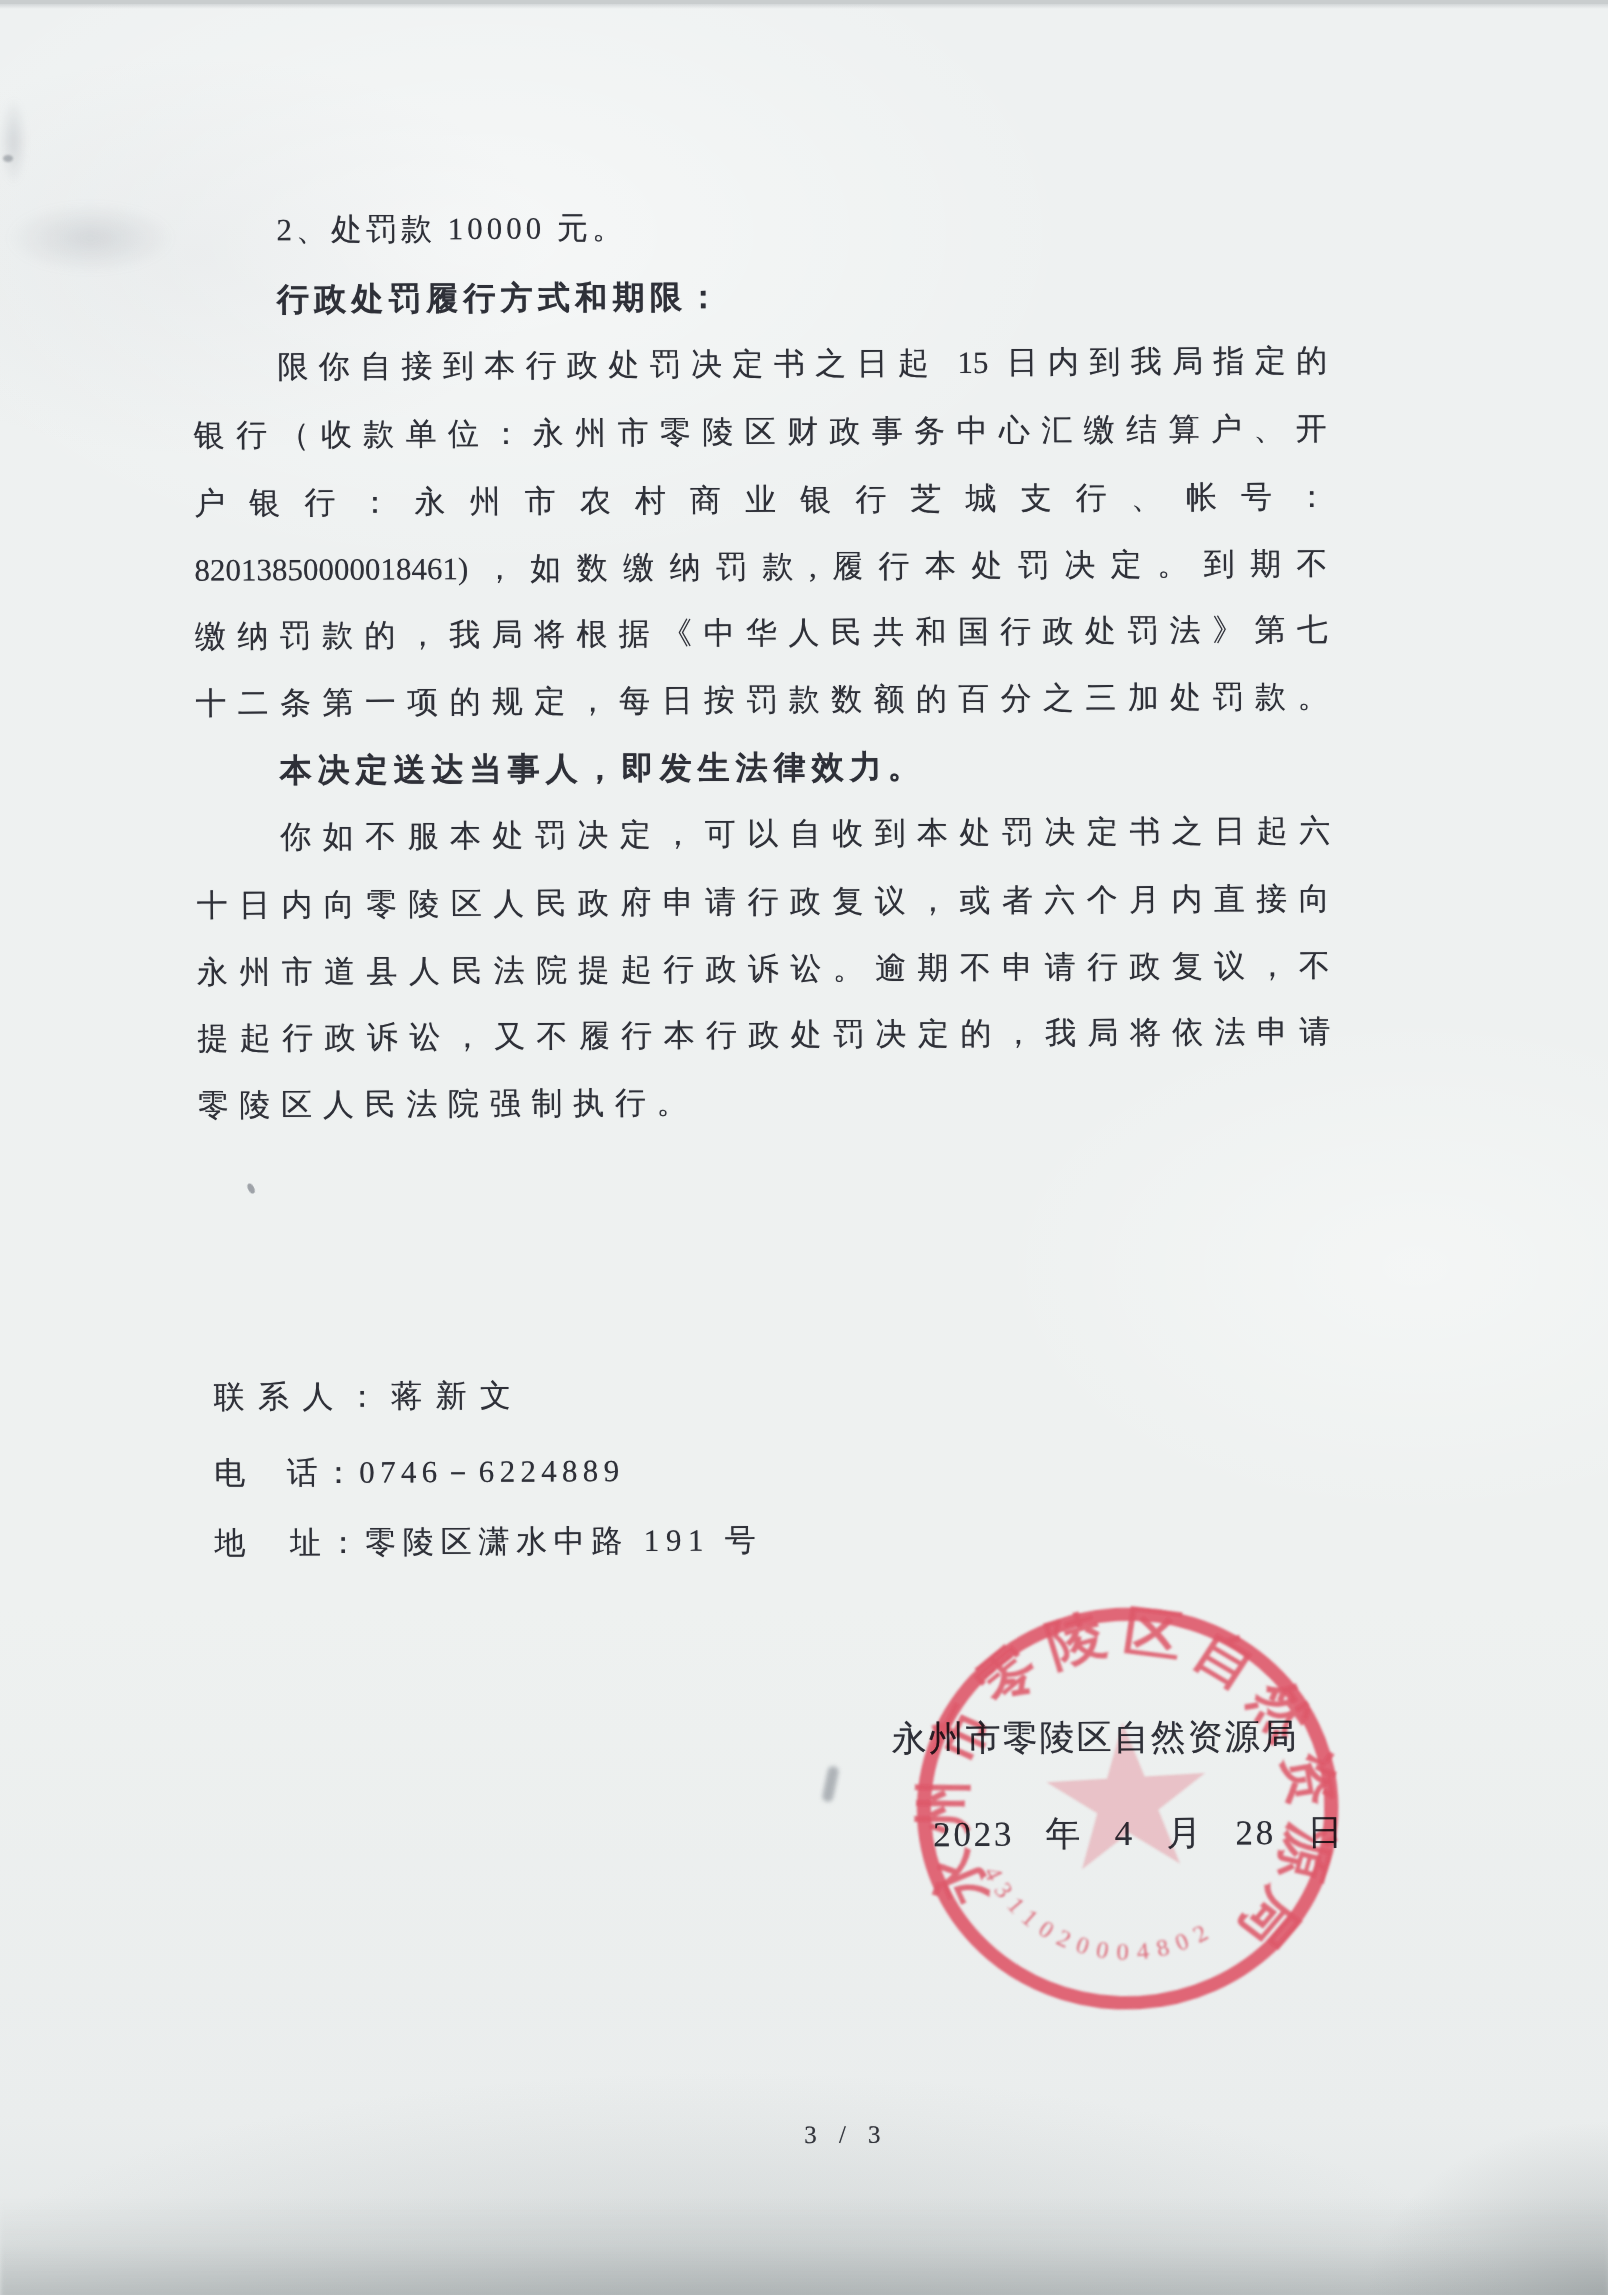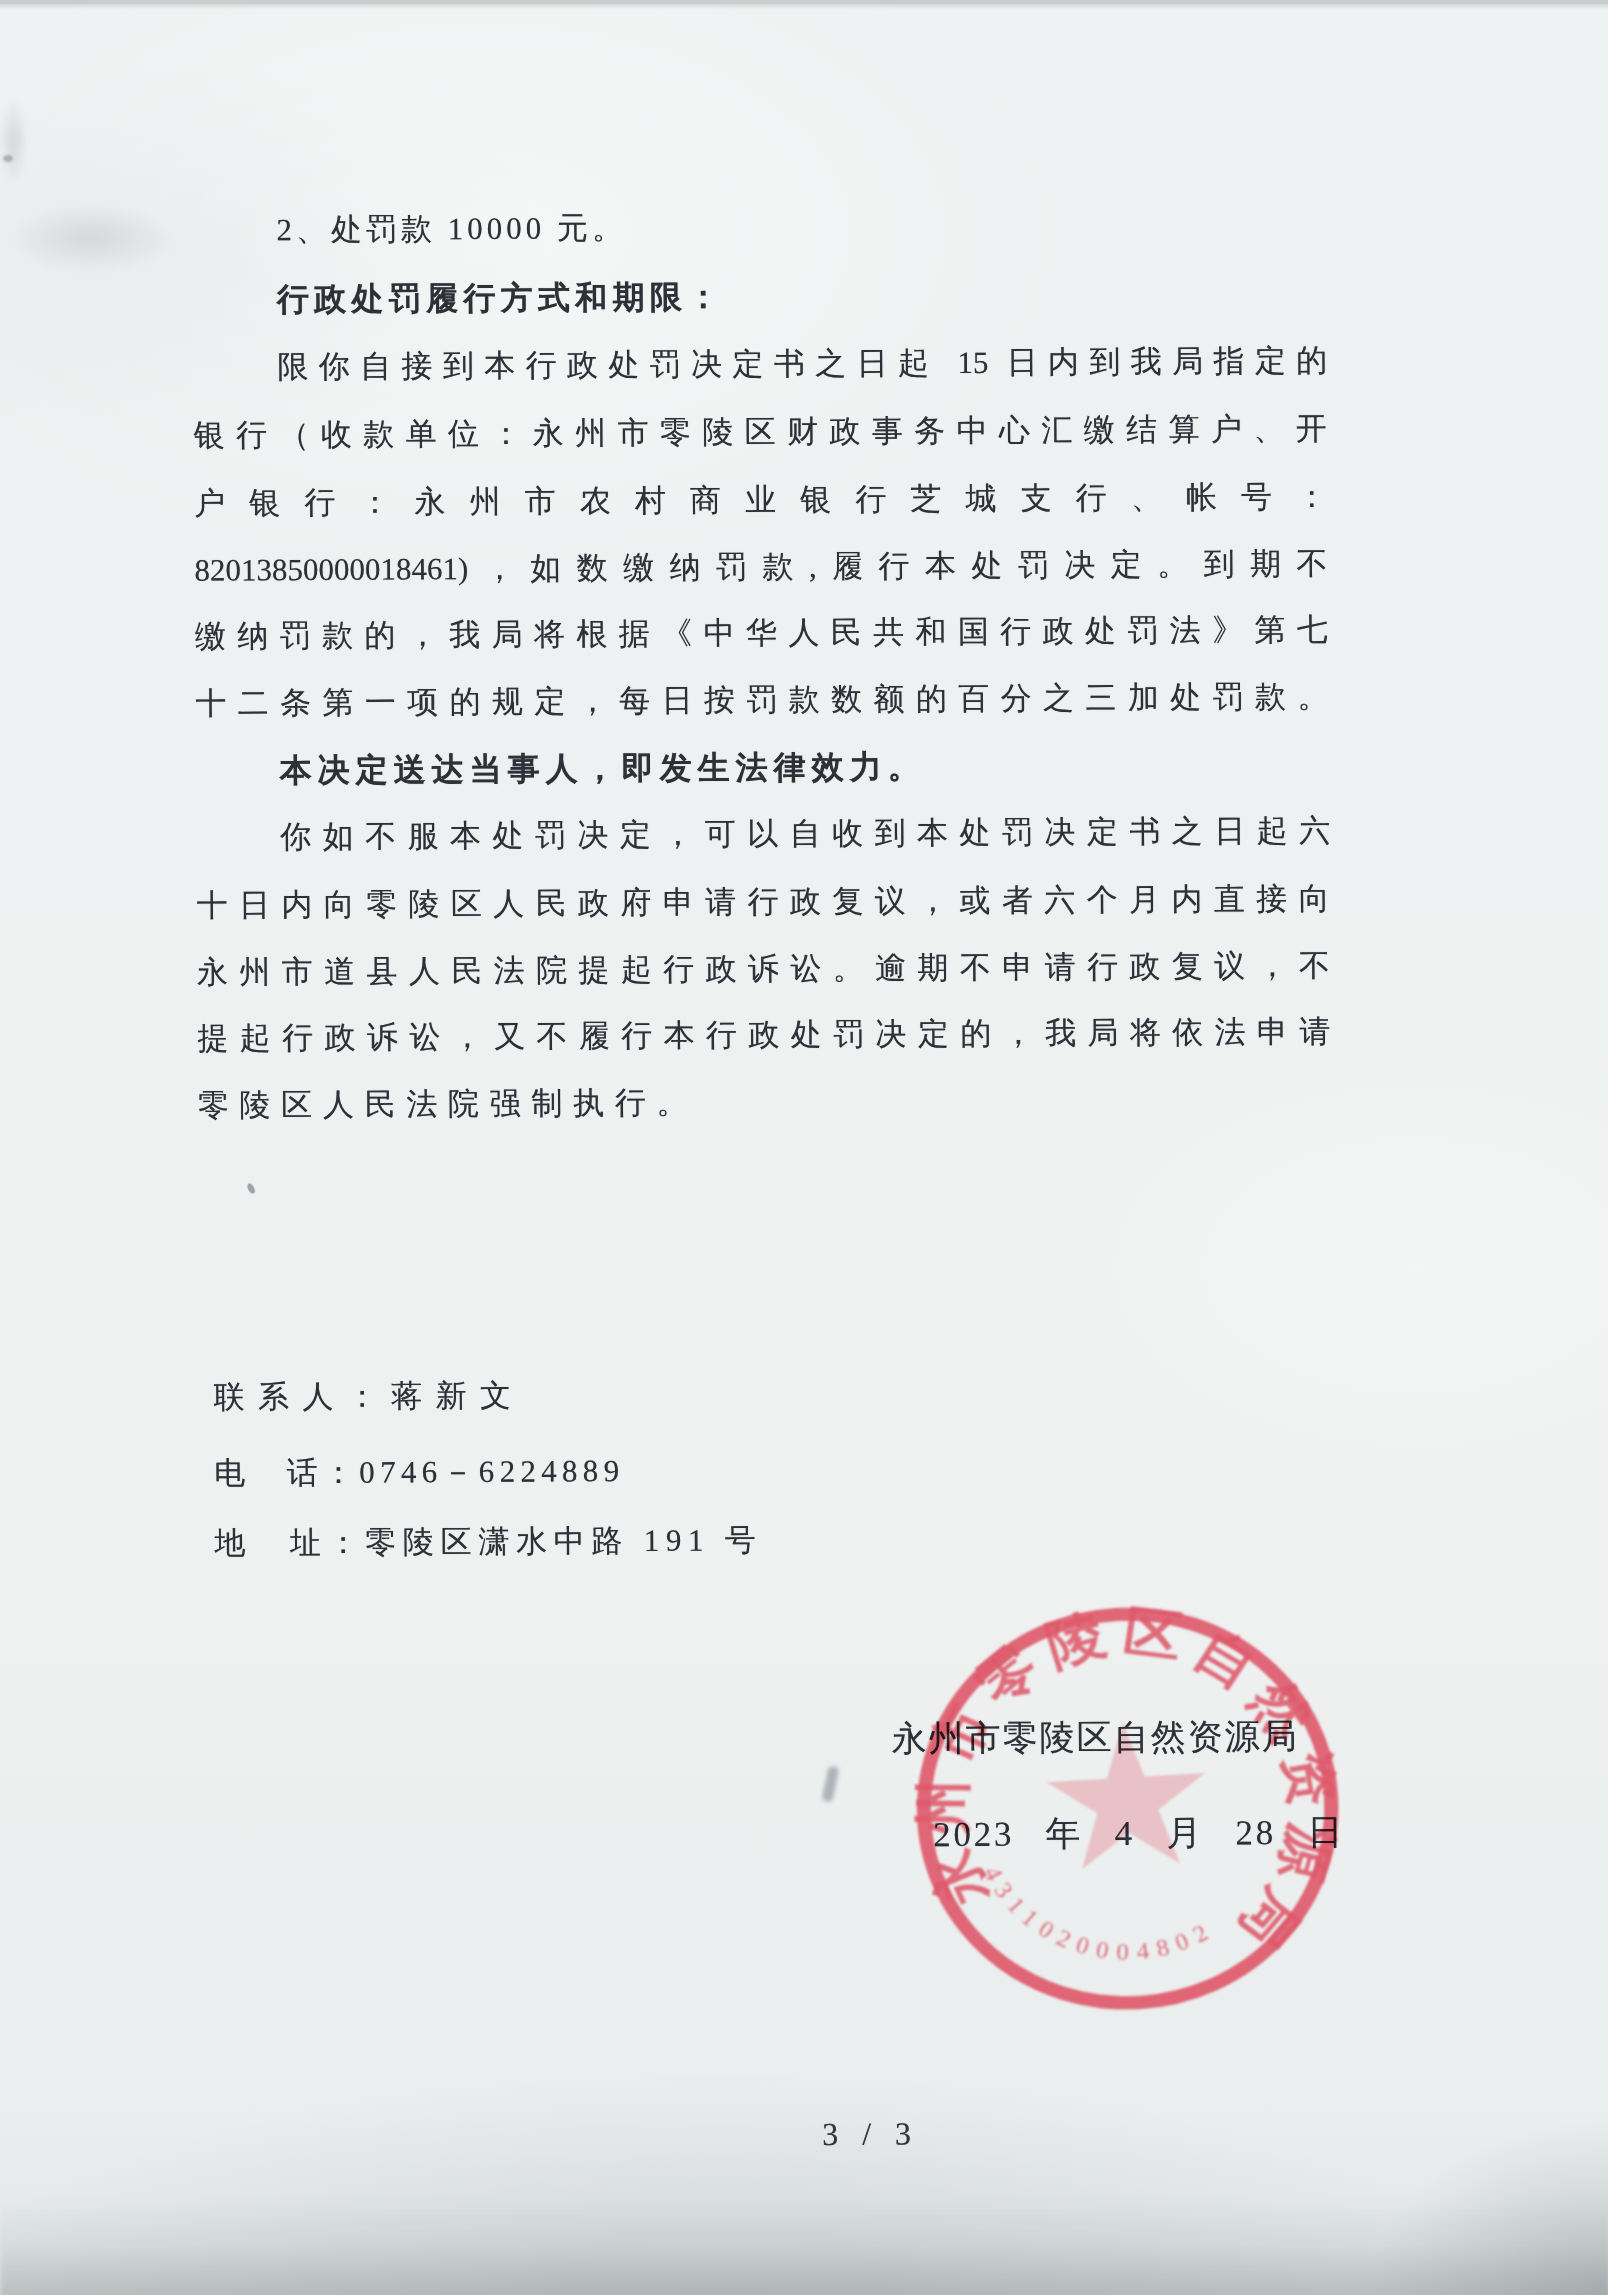--- a/index.html
+++ b/index.html
@@ -60,21 +60,21 @@
   .l12{top:1010px; left:197px; width:1133px;}
   .l13{top:1077px; left:197px; letter-spacing:10.7px;}
   
   .c0{top:1369px; left:211px; letter-spacing:13.4px;}
   .c1{top:1445px; left:211px; letter-spacing:5.3px;}
   .c2{top:1515px; left:211px; letter-spacing:6.7px;}
   
   .sig-org {top:1715px; left:887px; font-size:35px; letter-spacing:2px;}
   .sig-date{top:1811px; left:928px; font-size:35px; letter-spacing:2.7px; word-spacing:20px;}
   
-  .footer{top:2110px; left:815px; font-size:32px; letter-spacing:3.3px; word-spacing:9.4px; color:#33353c;text-align:center;}
+  .footer{top:2110px; left:797px; font-size:25px; letter-spacing:3.3px; word-spacing:9.4px; color:#33353c;text-align:center;}
   
   .seal{
     position:absolute;left:882px;top:1566px;width:481px;height:481px;
     mix-blend-mode:multiply;opacity:.93;z-index:4;pointer-events:none;
   }
   
   .smudge{position:absolute;pointer-events:none;z-index:3;}
   .sm1{left:6.7px;top:199px;width:167px;height:70px;border-radius:50%;
        background:radial-gradient(closest-side,rgba(122,128,140,.20),transparent);filter:blur(4px);}
   .sm2{left:2.7px;top:151px;width:10.7px;height:7.3px;border-radius:50%;

